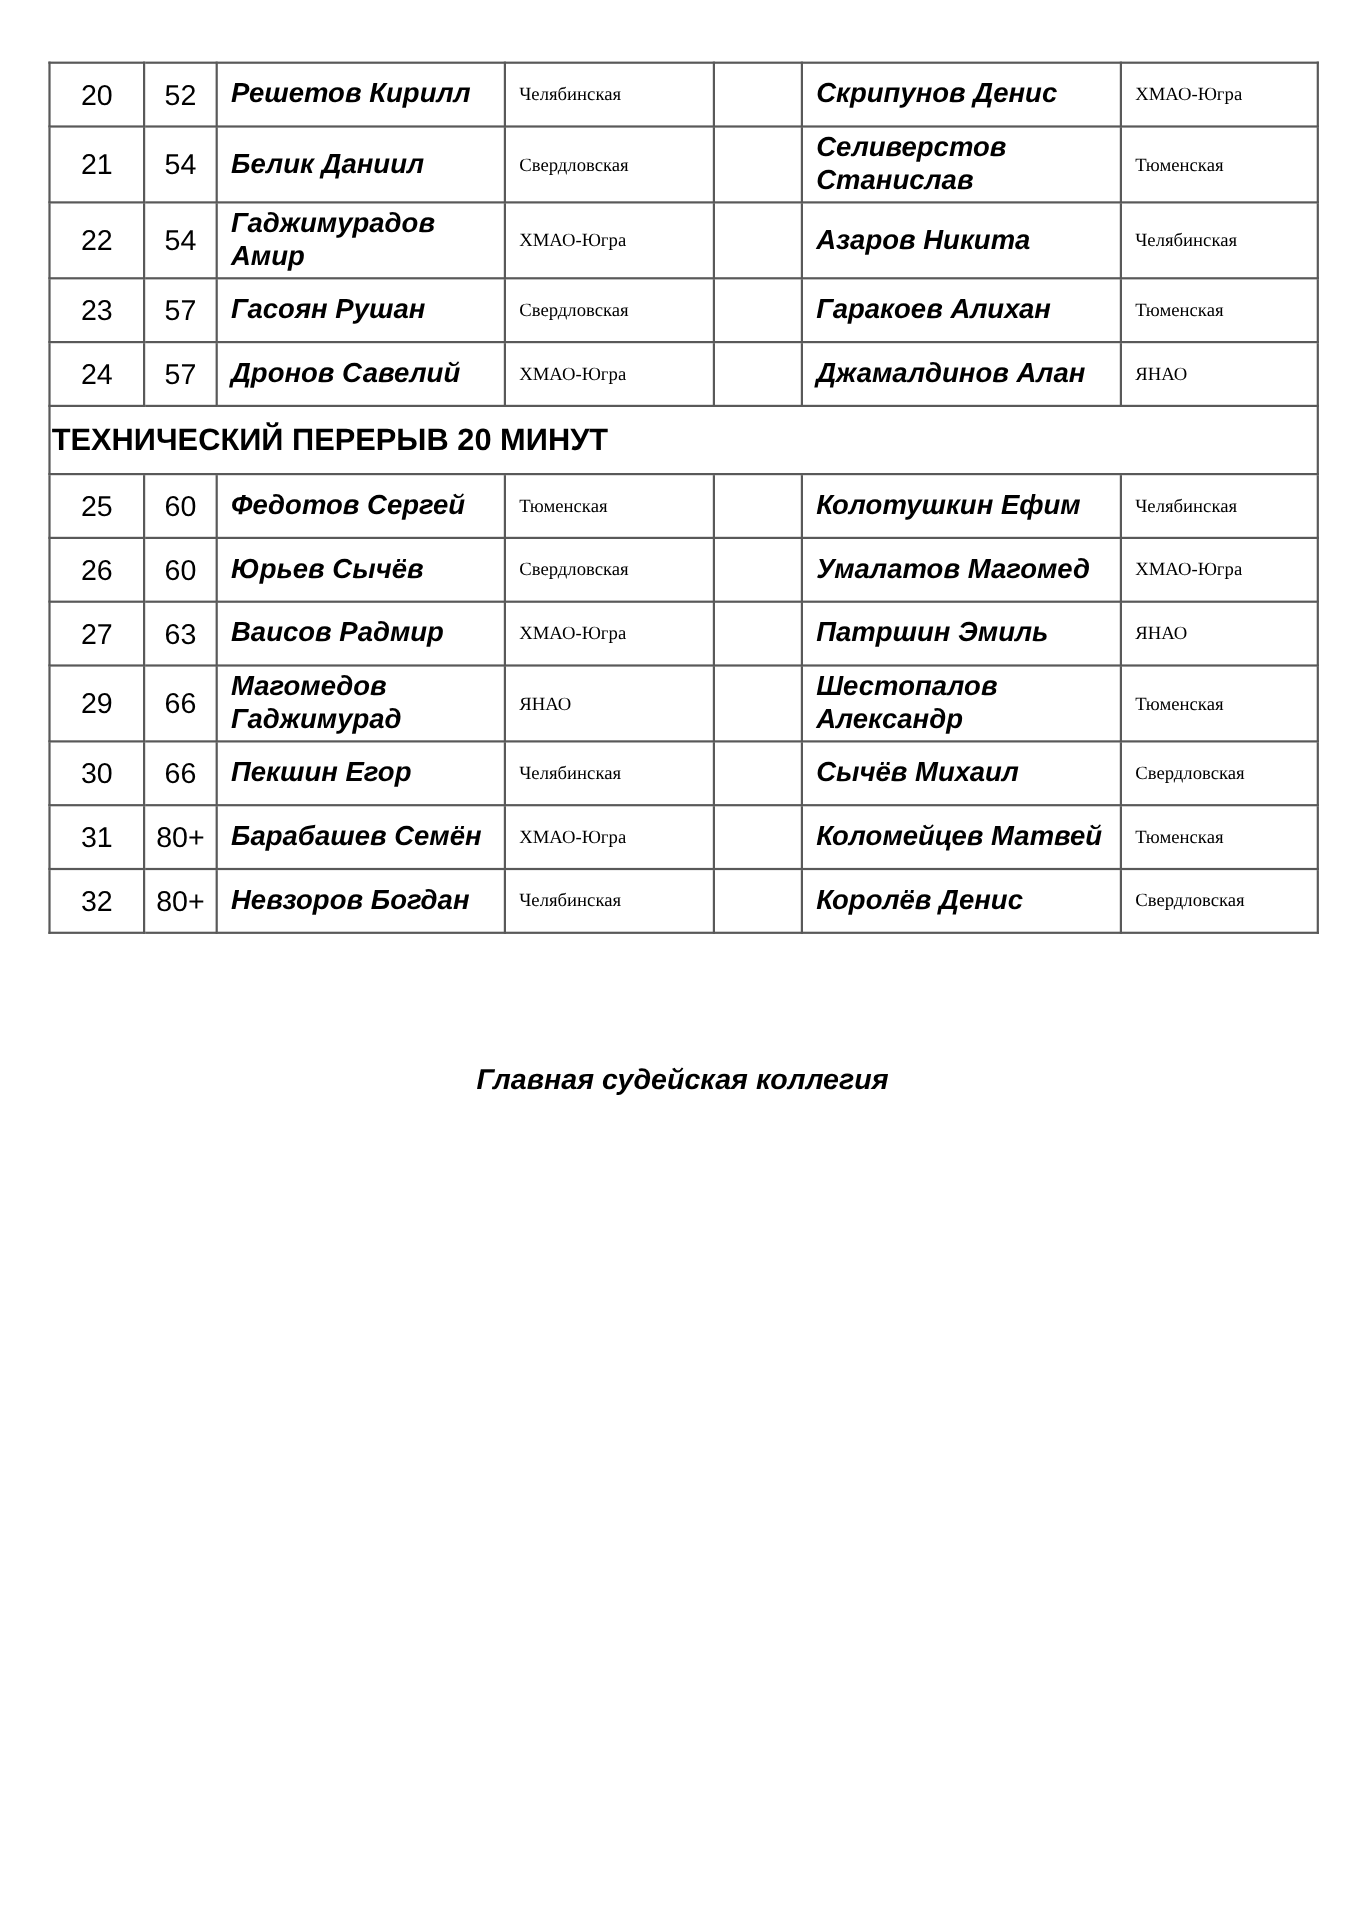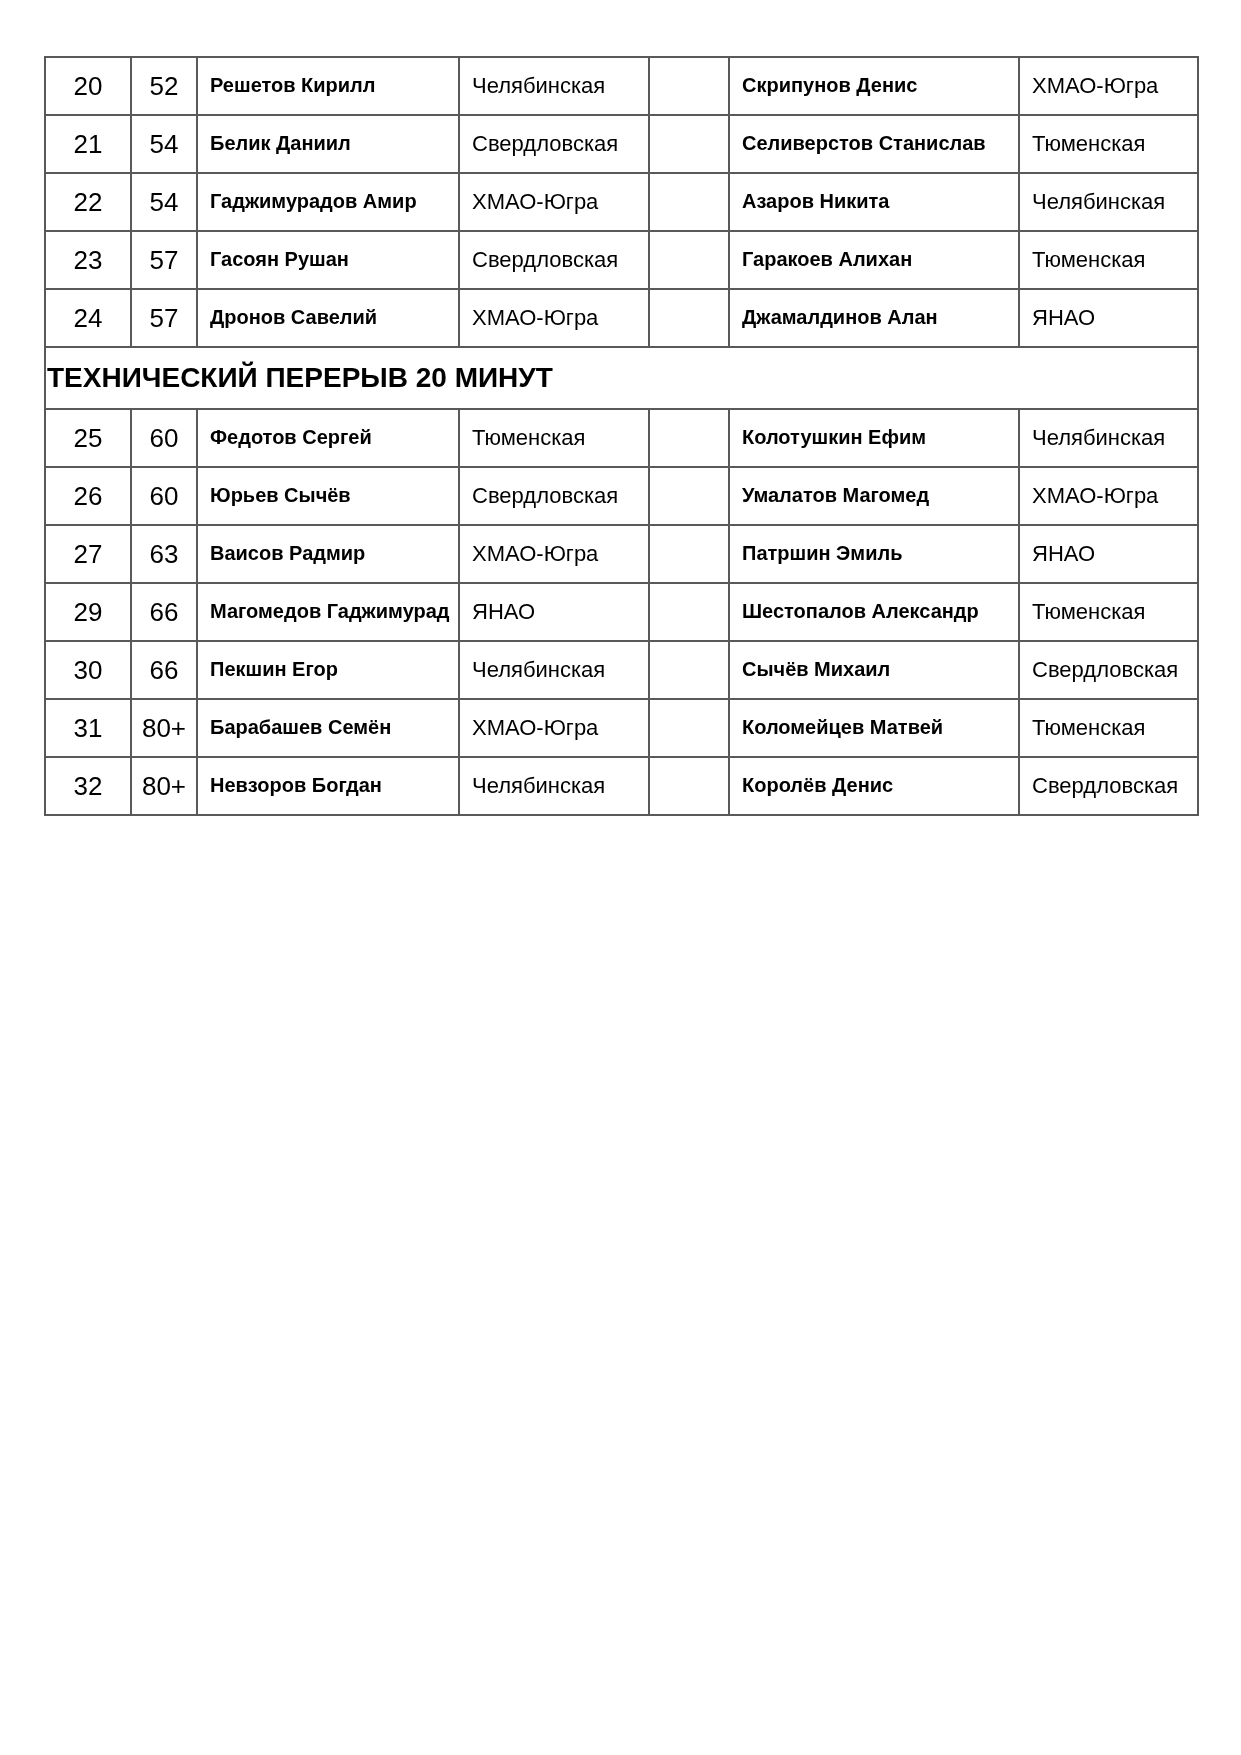--- a/index.html
+++ b/index.html
@@ -34,27 +34,29 @@
     overflow:hidden;
   }
   tr.match-row{height:58px;}
   td.num,td.weight{
     text-align:center;
     font-size:26px;
     font-weight:normal;
   }
   td.name{
     font-weight:bold;
-    font-size:20px;
+    font-size:25px;
     line-height:1.18;
     padding:4px 4px 4px 12px;
+    font-style:italic;
   }
   td.region{
-    font-size:22px;
+    font-size:17px;
     padding:4px 2px 4px 12px;
+    font-family:Liberation Serif, serif;
   }
   td.name1{border-right:1px solid var(--border-light);}
   td.region1{border-left:1px solid var(--border-light);}
   td.name2{border-right:1px solid var(--border-light);}
   td.region2{border-left:1px solid var(--border-light);}
   tr.break-row{height:62px;}
   td.break-cell{
     text-align:left;
     font-weight:bold;
     font-size:28px;
@@ -205,13 +207,14 @@
     <td class="weight">80+</td>
     <td class="name name1">Невзоров Богдан</td>
     <td class="region region1">Челябинская</td>
     <td class="empty"></td>
     <td class="name name2">Королёв Денис</td>
     <td class="region region2">Свердловская</td>
   </tr>
 </tbody>
   </table>
 
+  <div class="signature">Главная судейская коллегия</div>
 </div>
 
 </body></html>

